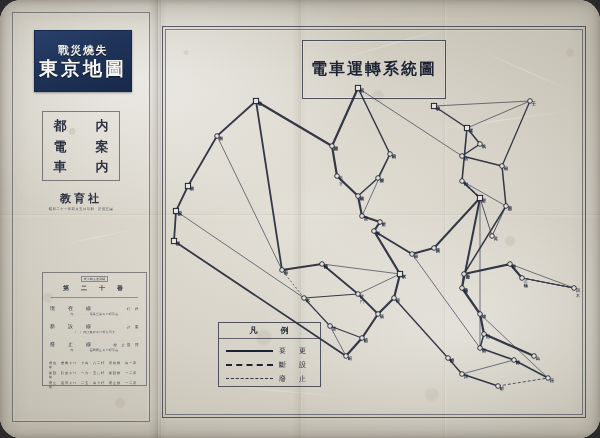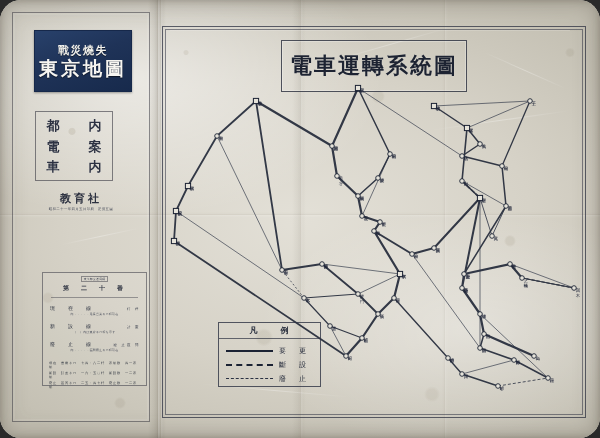--- a/index.html
+++ b/index.html
@@ -68,21 +68,21 @@
     color:#f2f1ec;font-size:11px;letter-spacing:1.5px;line-height:1;
     font-family:"DejaVu Serif","Liberation Serif",serif;font-weight:700;
     text-shadow:0 1px 0 rgba(0,0,0,.5);margin-bottom:3px;
   }
   .title-big{
     color:#f6f5f1;font-size:19px;letter-spacing:3px;line-height:1;
     font-family:"DejaVu Serif","Liberation Serif",serif;font-weight:700;
     text-shadow:0 1px 1px rgba(0,0,0,.55);
   }
   .sub-box{
-    position:absolute;left:27px;top:103px;width:76px;height:68px;
+    position:absolute;left:34px;top:103px;width:76px;height:68px;
     border:1px solid rgba(55,55,65,.60);
     display:flex;flex-direction:column;justify-content:space-evenly;align-items:center;
   }
   .sub-row{
     font-family:"DejaVu Serif","Liberation Serif",serif;
     font-size:13px;color:#2d3242;letter-spacing:8px;
     text-indent:8px;line-height:1;font-weight:700;
     text-shadow:0 0 1px rgba(255,255,255,.5);
   }
   .publisher{
@@ -121,24 +121,24 @@
   .ib-foot{margin-top:9px;padding:0 6px;}
   .ib-foot div{font-size:3.2px;letter-spacing:.8px;color:#3b4049;margin-top:2px;
     font-family:"DejaVu Serif","Liberation Serif",serif;}
 
   
   .mapwrap{position:absolute;left:162px;top:26px;width:424px;height:392px;}
   .map-frame-outer{position:absolute;inset:0;border:1px solid rgba(45,50,66,.75);}
   .map-frame-inner{position:absolute;inset:3px;border:1px solid rgba(45,50,66,.55);}
   .map-title{
     position:absolute;left:50%;transform:translateX(-50%);top:14px;
-    padding:10px 8px;border:1px solid rgba(40,45,60,.8);
+    padding:18px 8px;border:1px solid rgba(40,45,60,.8);
     box-shadow:inset 0 0 0 1px rgba(255,255,255,.25);
     font-family:"DejaVu Serif","Liberation Serif",serif;
-    font-size:22px;font-weight:700;letter-spacing:2px;color:#1d2332;
+    font-size:16px;font-weight:700;letter-spacing:2px;color:#1d2332;
     white-space:nowrap;text-shadow:0 0 1px rgba(255,255,255,.4);
   }
   .mapsvg{position:absolute;inset:0;}
 
   
   .legend{
     position:absolute;left:56px;top:296px;width:101px;height:63px;
     border:1px solid rgba(45,50,66,.8);
   }
   .lg-head{

